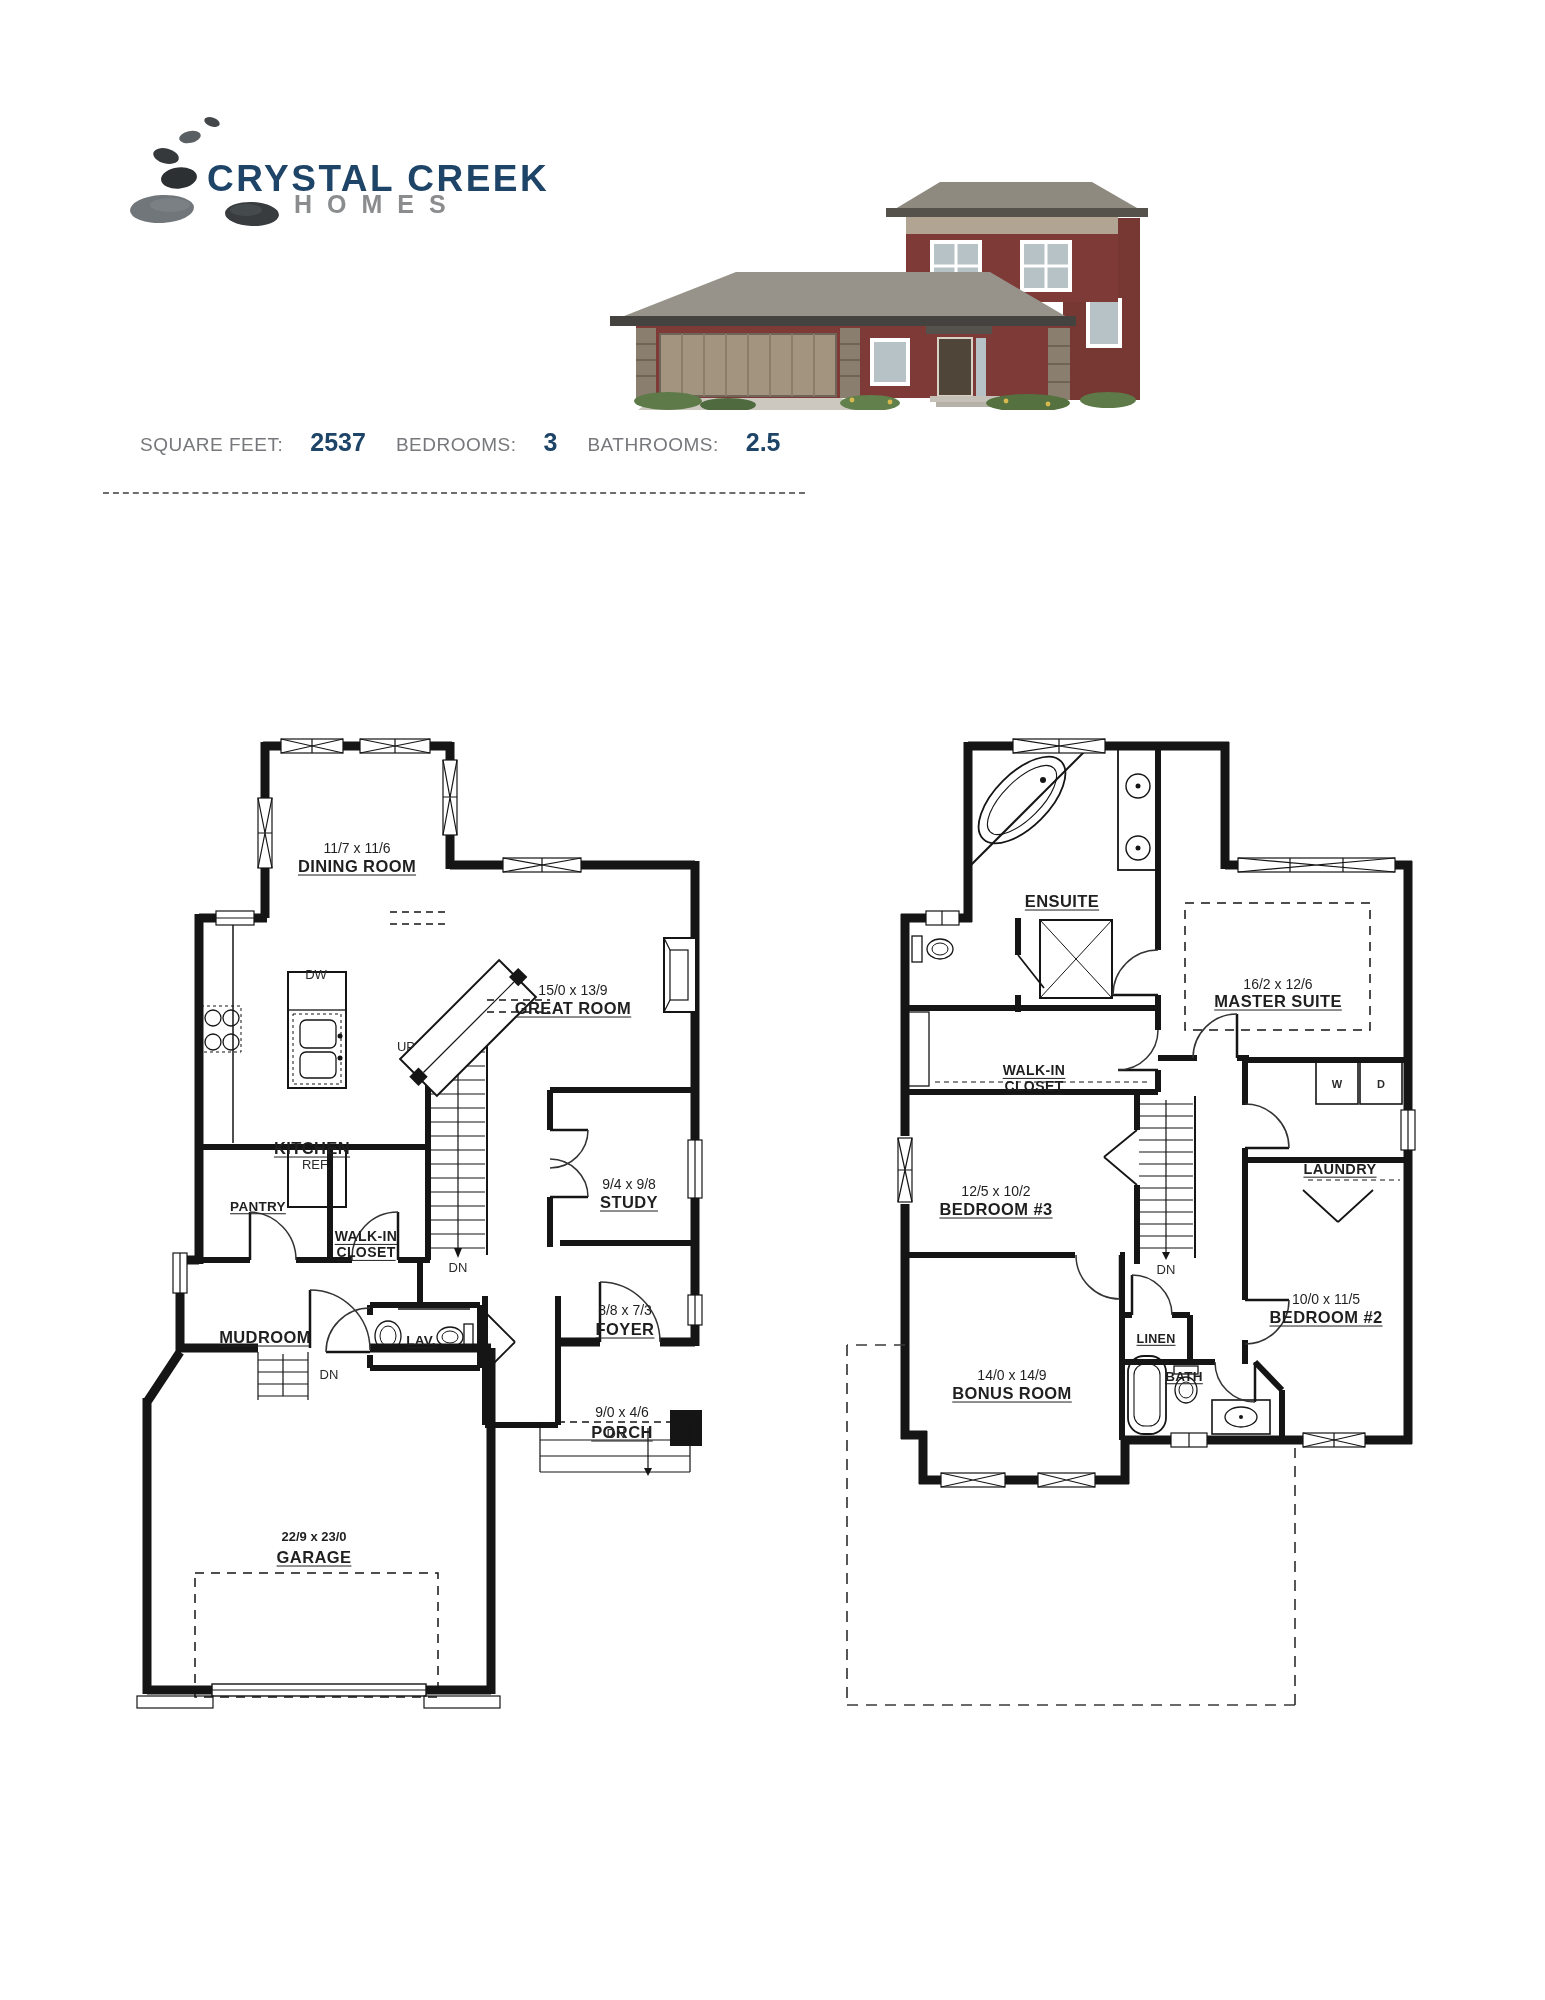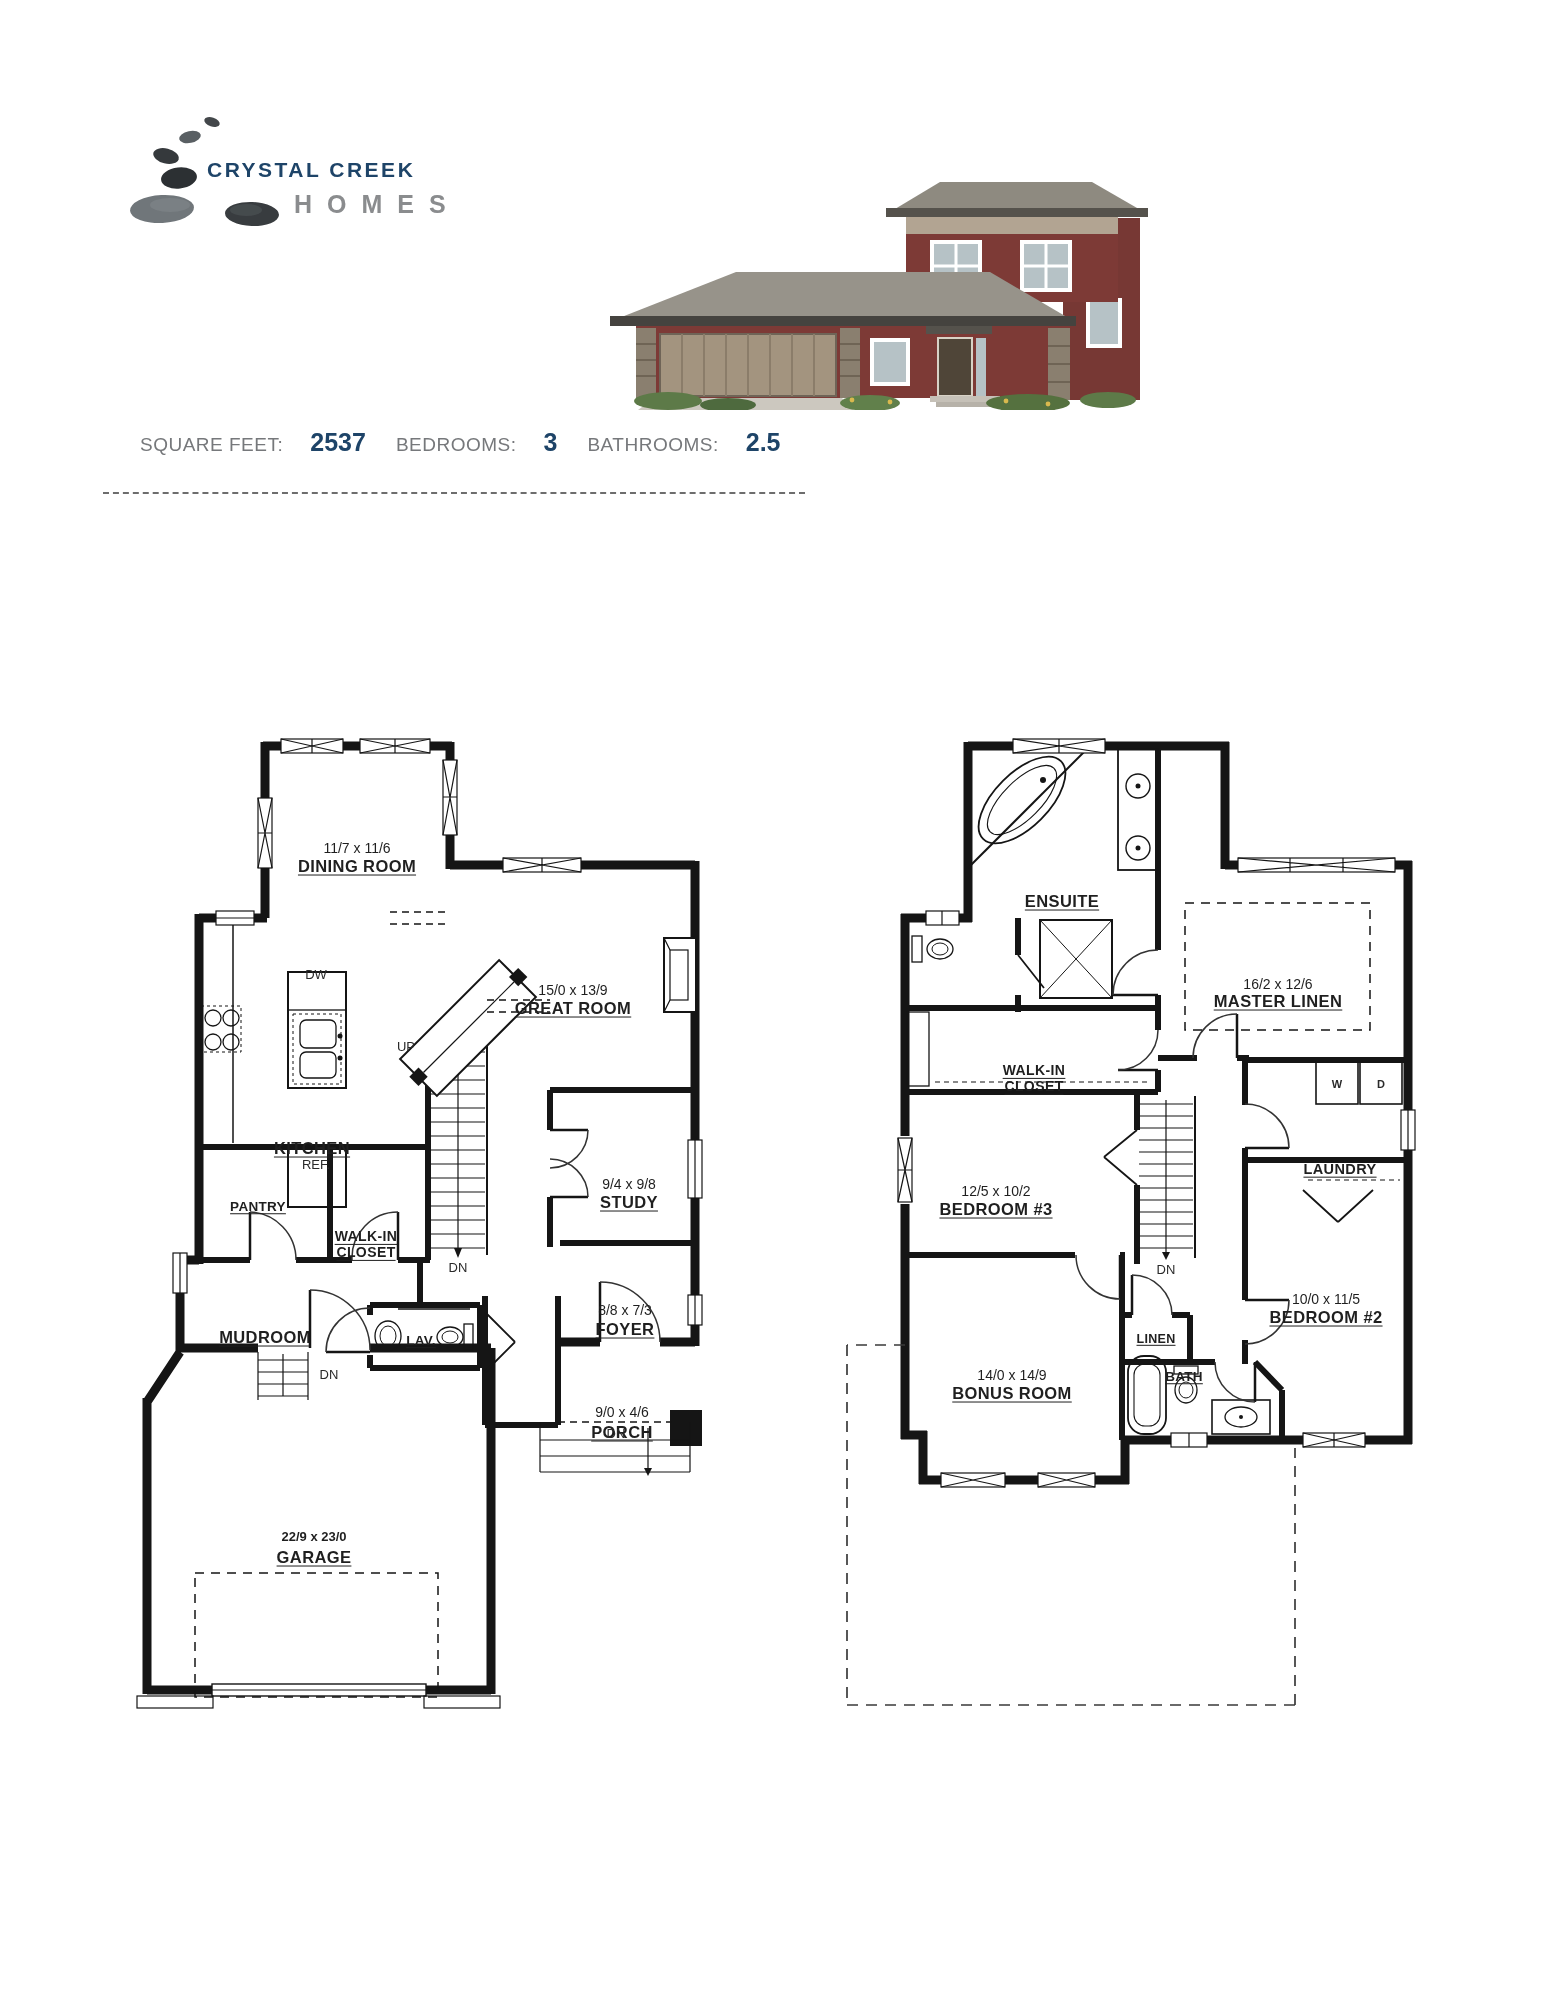--- a/index.html
+++ b/index.html
@@ -1,20 +1,20 @@
 <!DOCTYPE html>
 <html><head>
 <meta charset="utf-8">
 <style>
   html,body{margin:0;padding:0;background:#ffffff;}
   .page{position:relative;width:1545px;height:2000px;background:#ffffff;overflow:hidden;
         font-family:"Liberation Sans",sans-serif;}
   .abs{position:absolute;}
   
-  .brand-line1{position:absolute;left:207px;top:158px;font-size:21px;font-weight:bold;
+  .brand-line1{position:absolute;left:207px;top:158px;font-size:37px;font-weight:bold;
                letter-spacing:2.5px;color:#1e4468;}
   .brand-line2{position:absolute;left:294px;top:190px;font-size:25px;font-weight:bold;
                letter-spacing:15px;color:#8a8c8e;}
   .page-title{position:absolute;left:136px;top:348px;font-family:"Liberation Serif",serif;
               font-weight:600;font-size:54px;color:#1e4468;letter-spacing:.5px;}
   .specs{position:absolute;left:140px;top:428px;display:flex;align-items:baseline;gap:30px;}
   .spec{display:flex;align-items:baseline;}
   .spec .lab{font-size:19px;color:#76787b;letter-spacing:.5px;}
   .spec .val{font-size:25px;color:#1e4468;font-weight:600;margin-left:27px;}
   .divider{position:absolute;left:103px;top:492px;width:702px;border-top:2px dashed #6d6d6d;}
@@ -372,21 +372,21 @@
   <div class="lbl rl" style="left:314px;top:1517px">GARAGE</div>
   <div class="lbl rd" style="left:314px;top:1537px;font-weight:bold;font-size:13px">22/9 x 23/0</div>
   <div class="lbl tl" style="left:316px;top:975px">DW</div>
   <div class="lbl tl" style="left:316px;top:1165px">REF.</div>
   <div class="lbl tl" style="left:406px;top:1047px">UP</div>
   <div class="lbl tl" style="left:329px;top:1375px">DN</div>
   <div class="lbl tl" style="left:458px;top:1268px">DN</div>
   <div class="lbl tl" style="left:616px;top:1434px">DN</div>
 
   <div class="lbl rl" style="left:1062px;top:861px">ENSUITE</div>
-  <div class="lbl rl" style="left:1278px;top:961px">MASTER LINEN</div>
+  <div class="lbl rl" style="left:1278px;top:961px">MASTER SUITE</div>
   <div class="lbl rd" style="left:1278px;top:984px">16/2 x 12/6</div>
   <div class="lbl rl wrap" style="left:1034px;top:1038px;font-size:14px">WALK-IN CLOSET</div>
   <div class="lbl rl" style="left:1340px;top:1129px;font-size:14.5px">LAUNDRY</div>
   <div class="lbl rl" style="left:996px;top:1169px">BEDROOM #3</div>
   <div class="lbl rd" style="left:996px;top:1191px">12/5 x 10/2</div>
   <div class="lbl rl" style="left:1326px;top:1277px">BEDROOM #2</div>
   <div class="lbl rd" style="left:1326px;top:1299px">10/0 x 11/5</div>
   <div class="lbl rl" style="left:1012px;top:1353px">BONUS ROOM</div>
   <div class="lbl rd" style="left:1012px;top:1375px">14/0 x 14/9</div>
   <div class="lbl sm" style="left:1156px;top:1339px;font-size:12.5px">LINEN</div>

